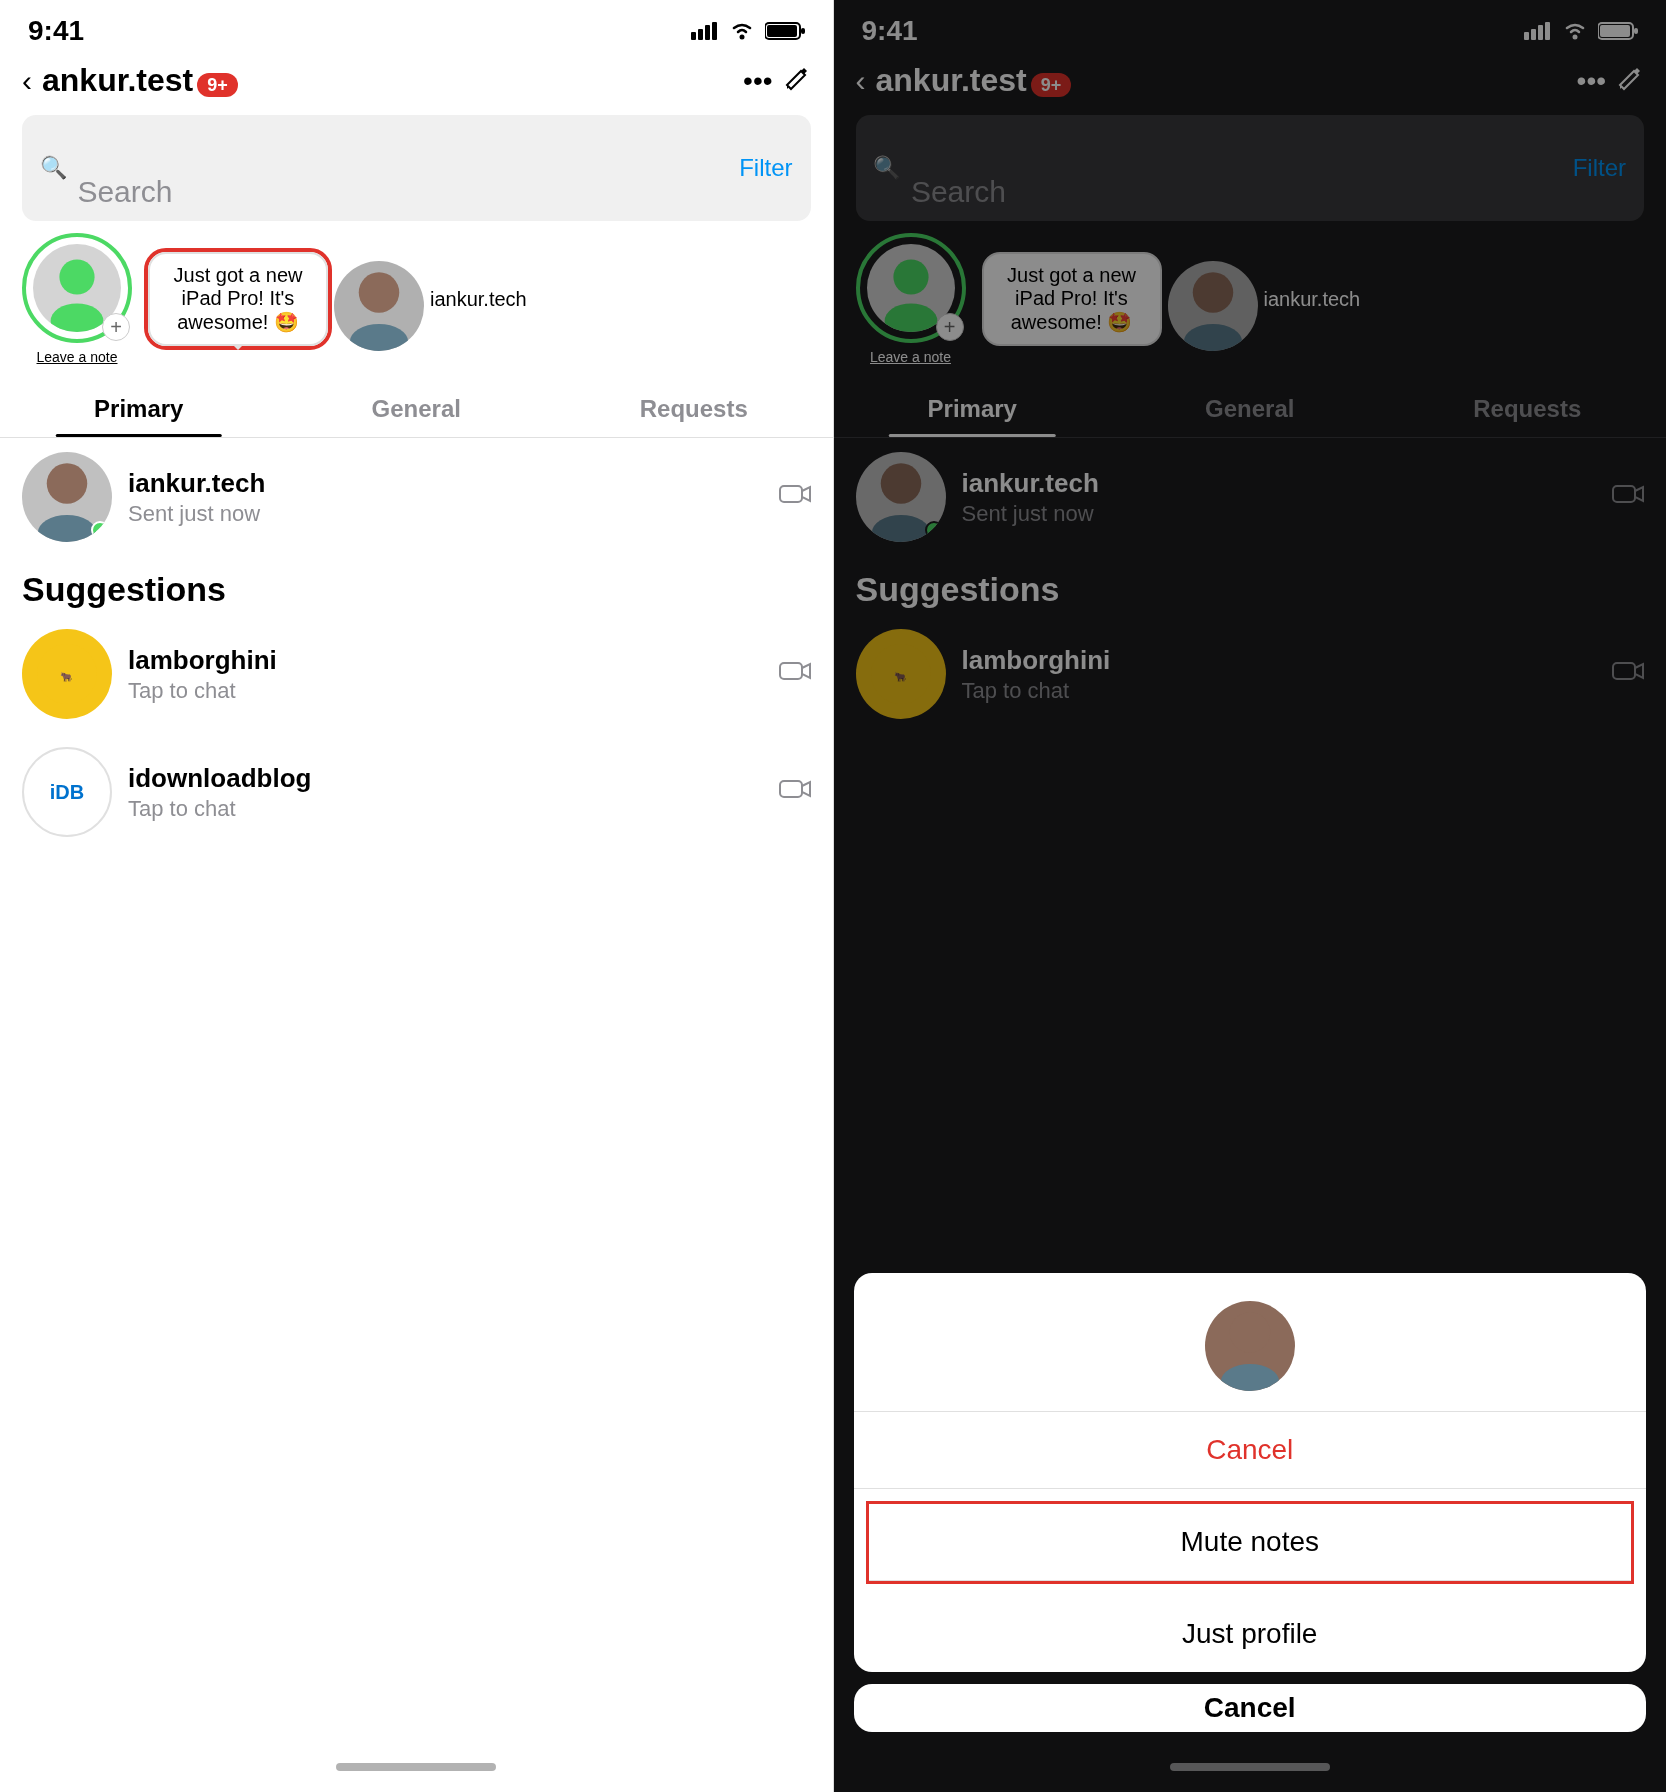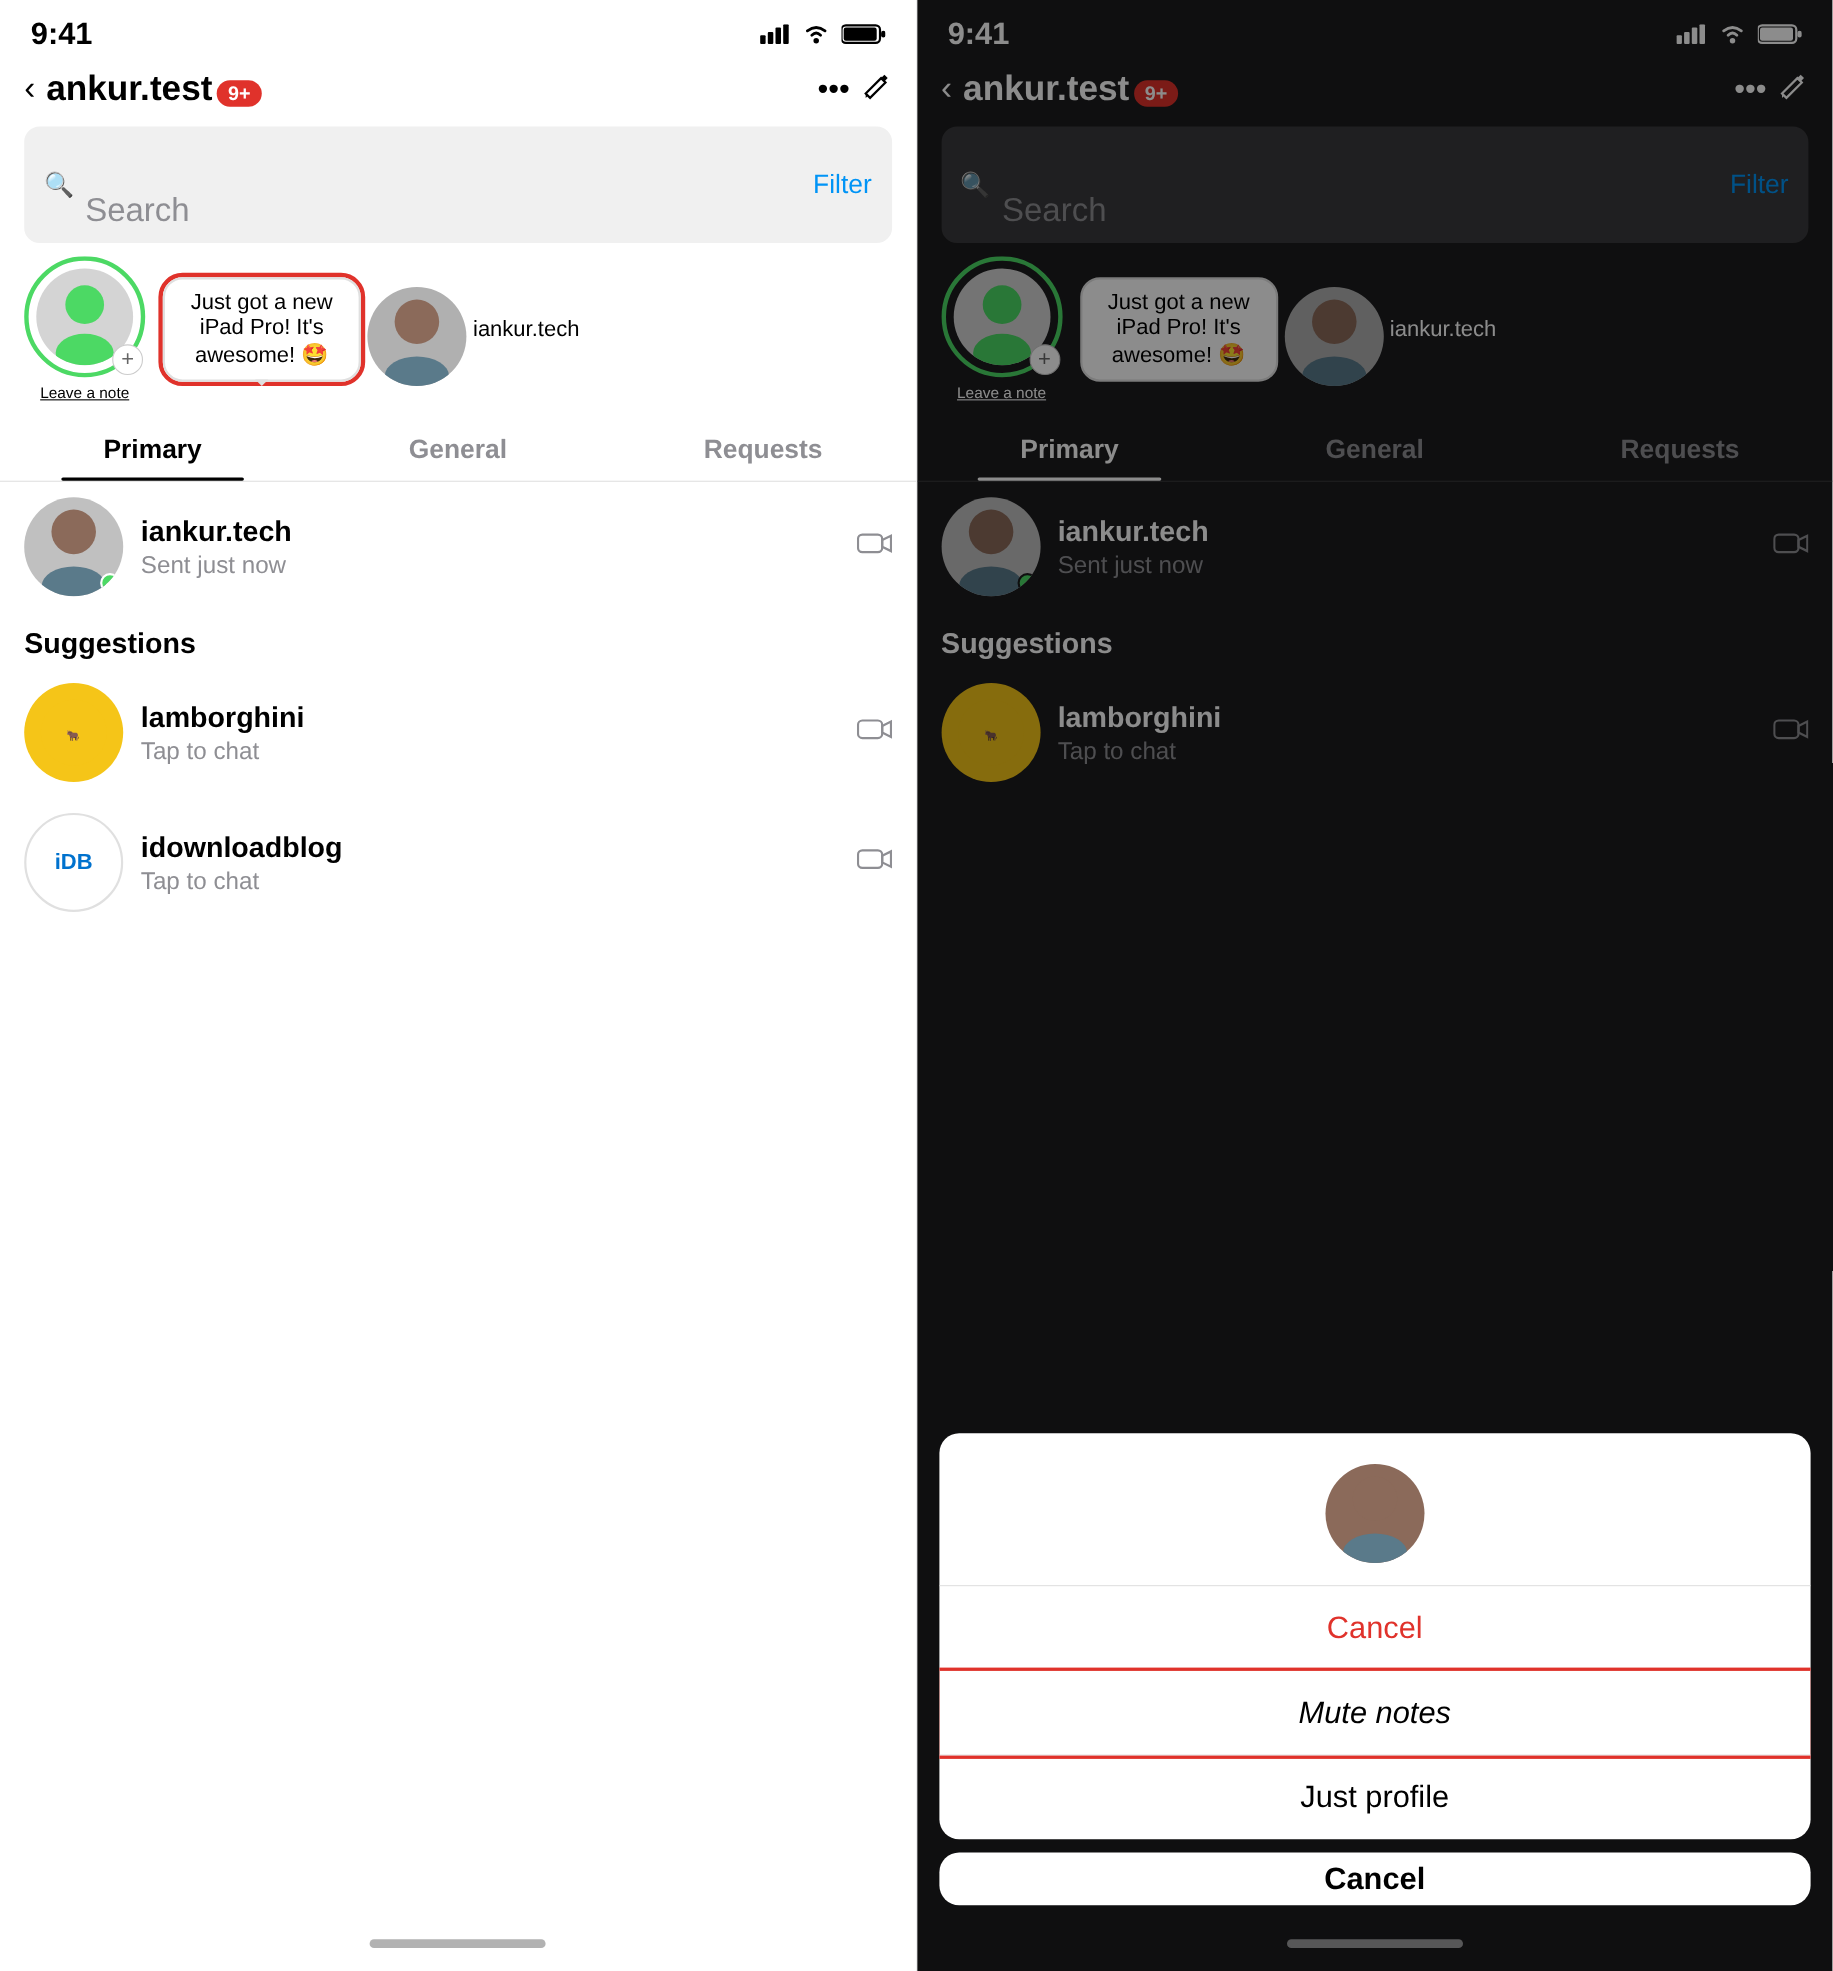--- a/index.html
+++ b/index.html
@@ -313,21 +313,21 @@
       color: #8e8e93;
       margin-top: 2px;
     }
     .conv-cam {
       font-size: 26px;
       color: #8e8e93;
     }
 
     
     .section-header {
-      font-size: 26px;
+      font-size: 34px;
       font-weight: 700;
       color: #000;
       padding: 14px 22px 6px;
     }
     .panel-right .section-header { color: #fff; }
 
     
     .dark-overlay {
       position: absolute;
       top: 0; left: 0; right: 0; bottom: 0;
@@ -740,21 +740,21 @@
     <div class="action-sheet-main">
       <div class="action-sheet-avatar-section">
         <div class="action-avatar">
           <svg viewBox="0 0 80 80" class="person-svg">
             <circle cx="40" cy="28" r="18" fill="#8b6a5a"></circle>
             <ellipse cx="40" cy="72" rx="26" ry="16" fill="#5a7a8a"></ellipse>
           </svg>
         </div>
       </div>
       <div class="action-btn action-btn-report">Cancel</div>
-      <div class="action-btn action-btn-mute" style="outline: 3px solid #e0322b; margin: 0; font-style: italic;">Mute notes</div>
+      <div class="action-btn action-btn-mute" style="outline: 3px solid #e0322b; margin: 15px;">Mute notes</div>
       <div class="action-btn action-btn-normal">Just profile</div>
     </div>
     <div class="action-sheet-cancel">
       <div class="action-btn-cancel">Cancel</div>
     </div>
   </div>
 
   <div class="bottom-bar" style="z-index:30; position:relative;">
     <div class="home-indicator"></div>
   </div>

